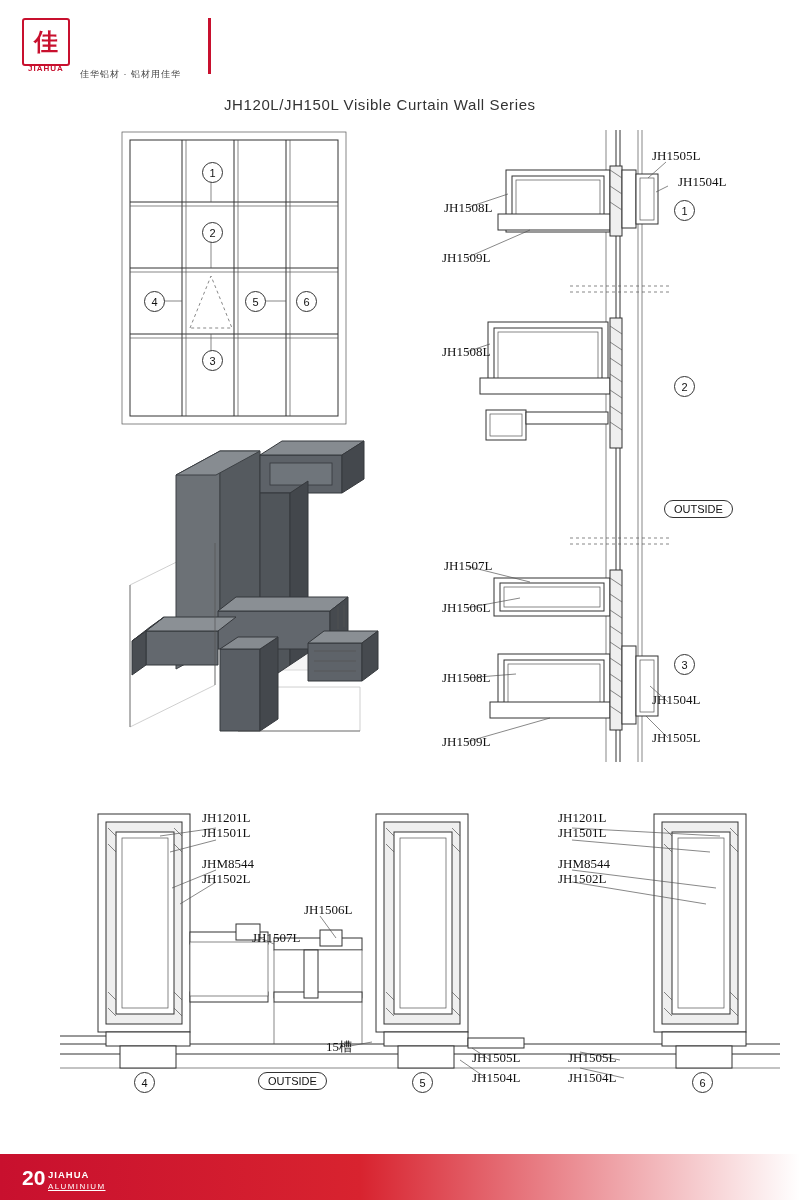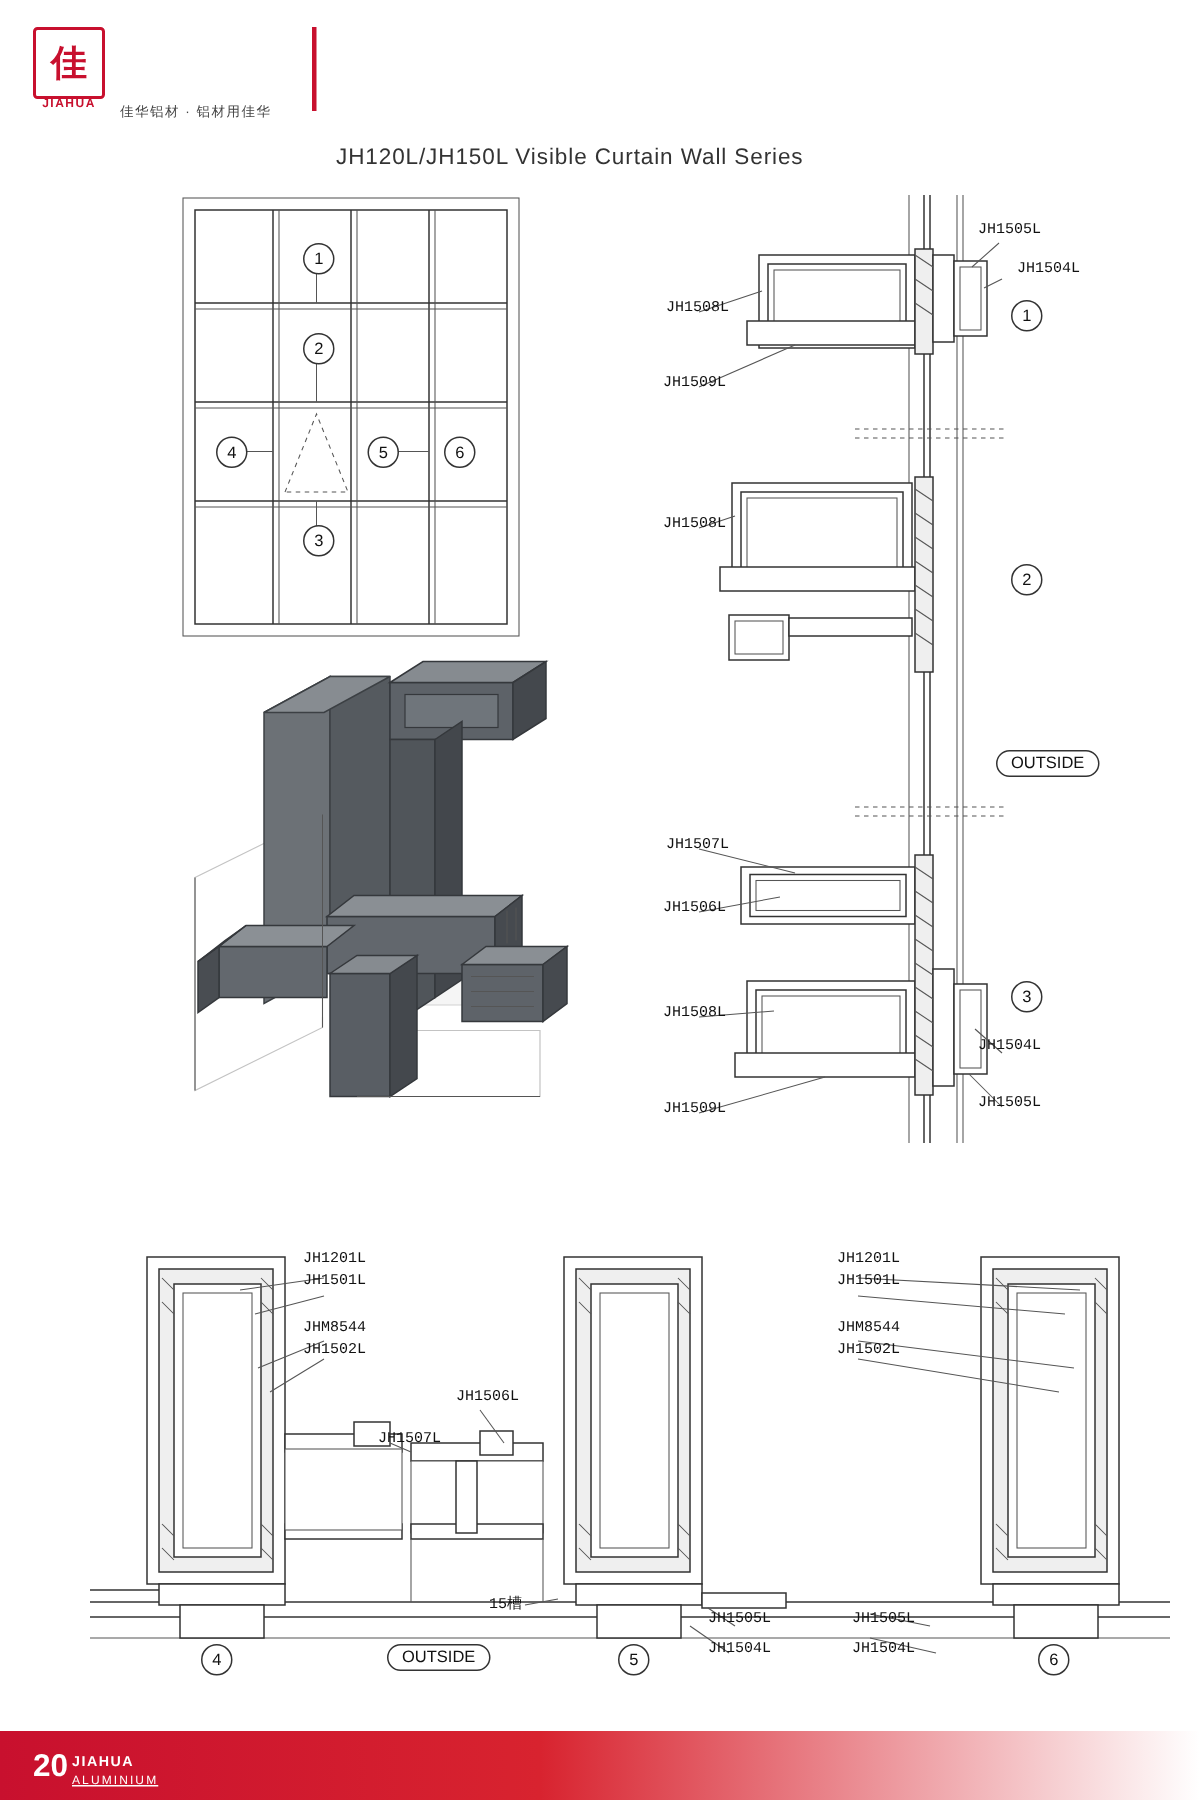--- a/index.html
+++ b/index.html
@@ -39,22 +39,22 @@
     letter-spacing:0px;white-space:nowrap;
   }
   .title-en{
     position:absolute;left:224px;top:58px;font-size:15px;color:#333;letter-spacing:0.6px;
     white-space:nowrap;
     margin-top:38px;
   }
 
   
   .lbl{
-    position:absolute;font-size:10px;color:#111;white-space:nowrap;
-    font-family:Liberation Mono, monospace;
+    position:absolute;font-size:13px;color:#111;white-space:nowrap;
+    font-family:Liberation Serif, serif;
   }
   .circ{
     position:absolute;width:19px;height:19px;border:1px solid #333;border-radius:50%;
     font-size:11px;display:flex;align-items:center;justify-content:center;background:#fff;color:#111;
   }
   .pill{
     position:absolute;border:1px solid #333;border-radius:12px;background:#fff;
     font-size:11px;padding:2px 9px;white-space:nowrap;color:#111;
   }
   svg{display:block;}
@@ -251,21 +251,21 @@
 
     <div class="lbl" style="left:24px;top:432px;">JH1507L</div>
     <div class="lbl" style="left:22px;top:474px;">JH1506L</div>
     <div class="lbl" style="left:22px;top:544px;">JH1508L</div>
     <div class="lbl" style="left:232px;top:566px;">JH1504L</div>
     <div class="lbl" style="left:22px;top:608px;">JH1509L</div>
     <div class="lbl" style="left:232px;top:604px;">JH1505L</div>
     <div class="circ" style="left:254px;top:528px;">3</div>
   </div>
 
-  <div style="position:absolute;left:20px;top:816px;width:766px;height:320px;">
+  <div style="position:absolute;left:20px;top:792px;width:766px;height:320px;">
     <svg width="766" height="320" viewBox="0 0 766 320">
 
       <line x1="40" y1="252" x2="760" y2="252" class="ln"></line>
       <line x1="40" y1="262" x2="760" y2="262" class="ln"></line>
       <line x1="40" y1="276" x2="760" y2="276" class="ln-thin"></line>
 
       <rect x="78" y="22" width="92" height="218" class="fillwhite"></rect>
       <rect x="86" y="30" width="76" height="202" class="filllight"></rect>
       <rect x="96" y="40" width="58" height="182" fill="#ffffff" stroke="#333" stroke-width="1"></rect>
       <rect x="102" y="46" width="46" height="170" fill="#ffffff" stroke="#555" stroke-width="0.7"></rect>

